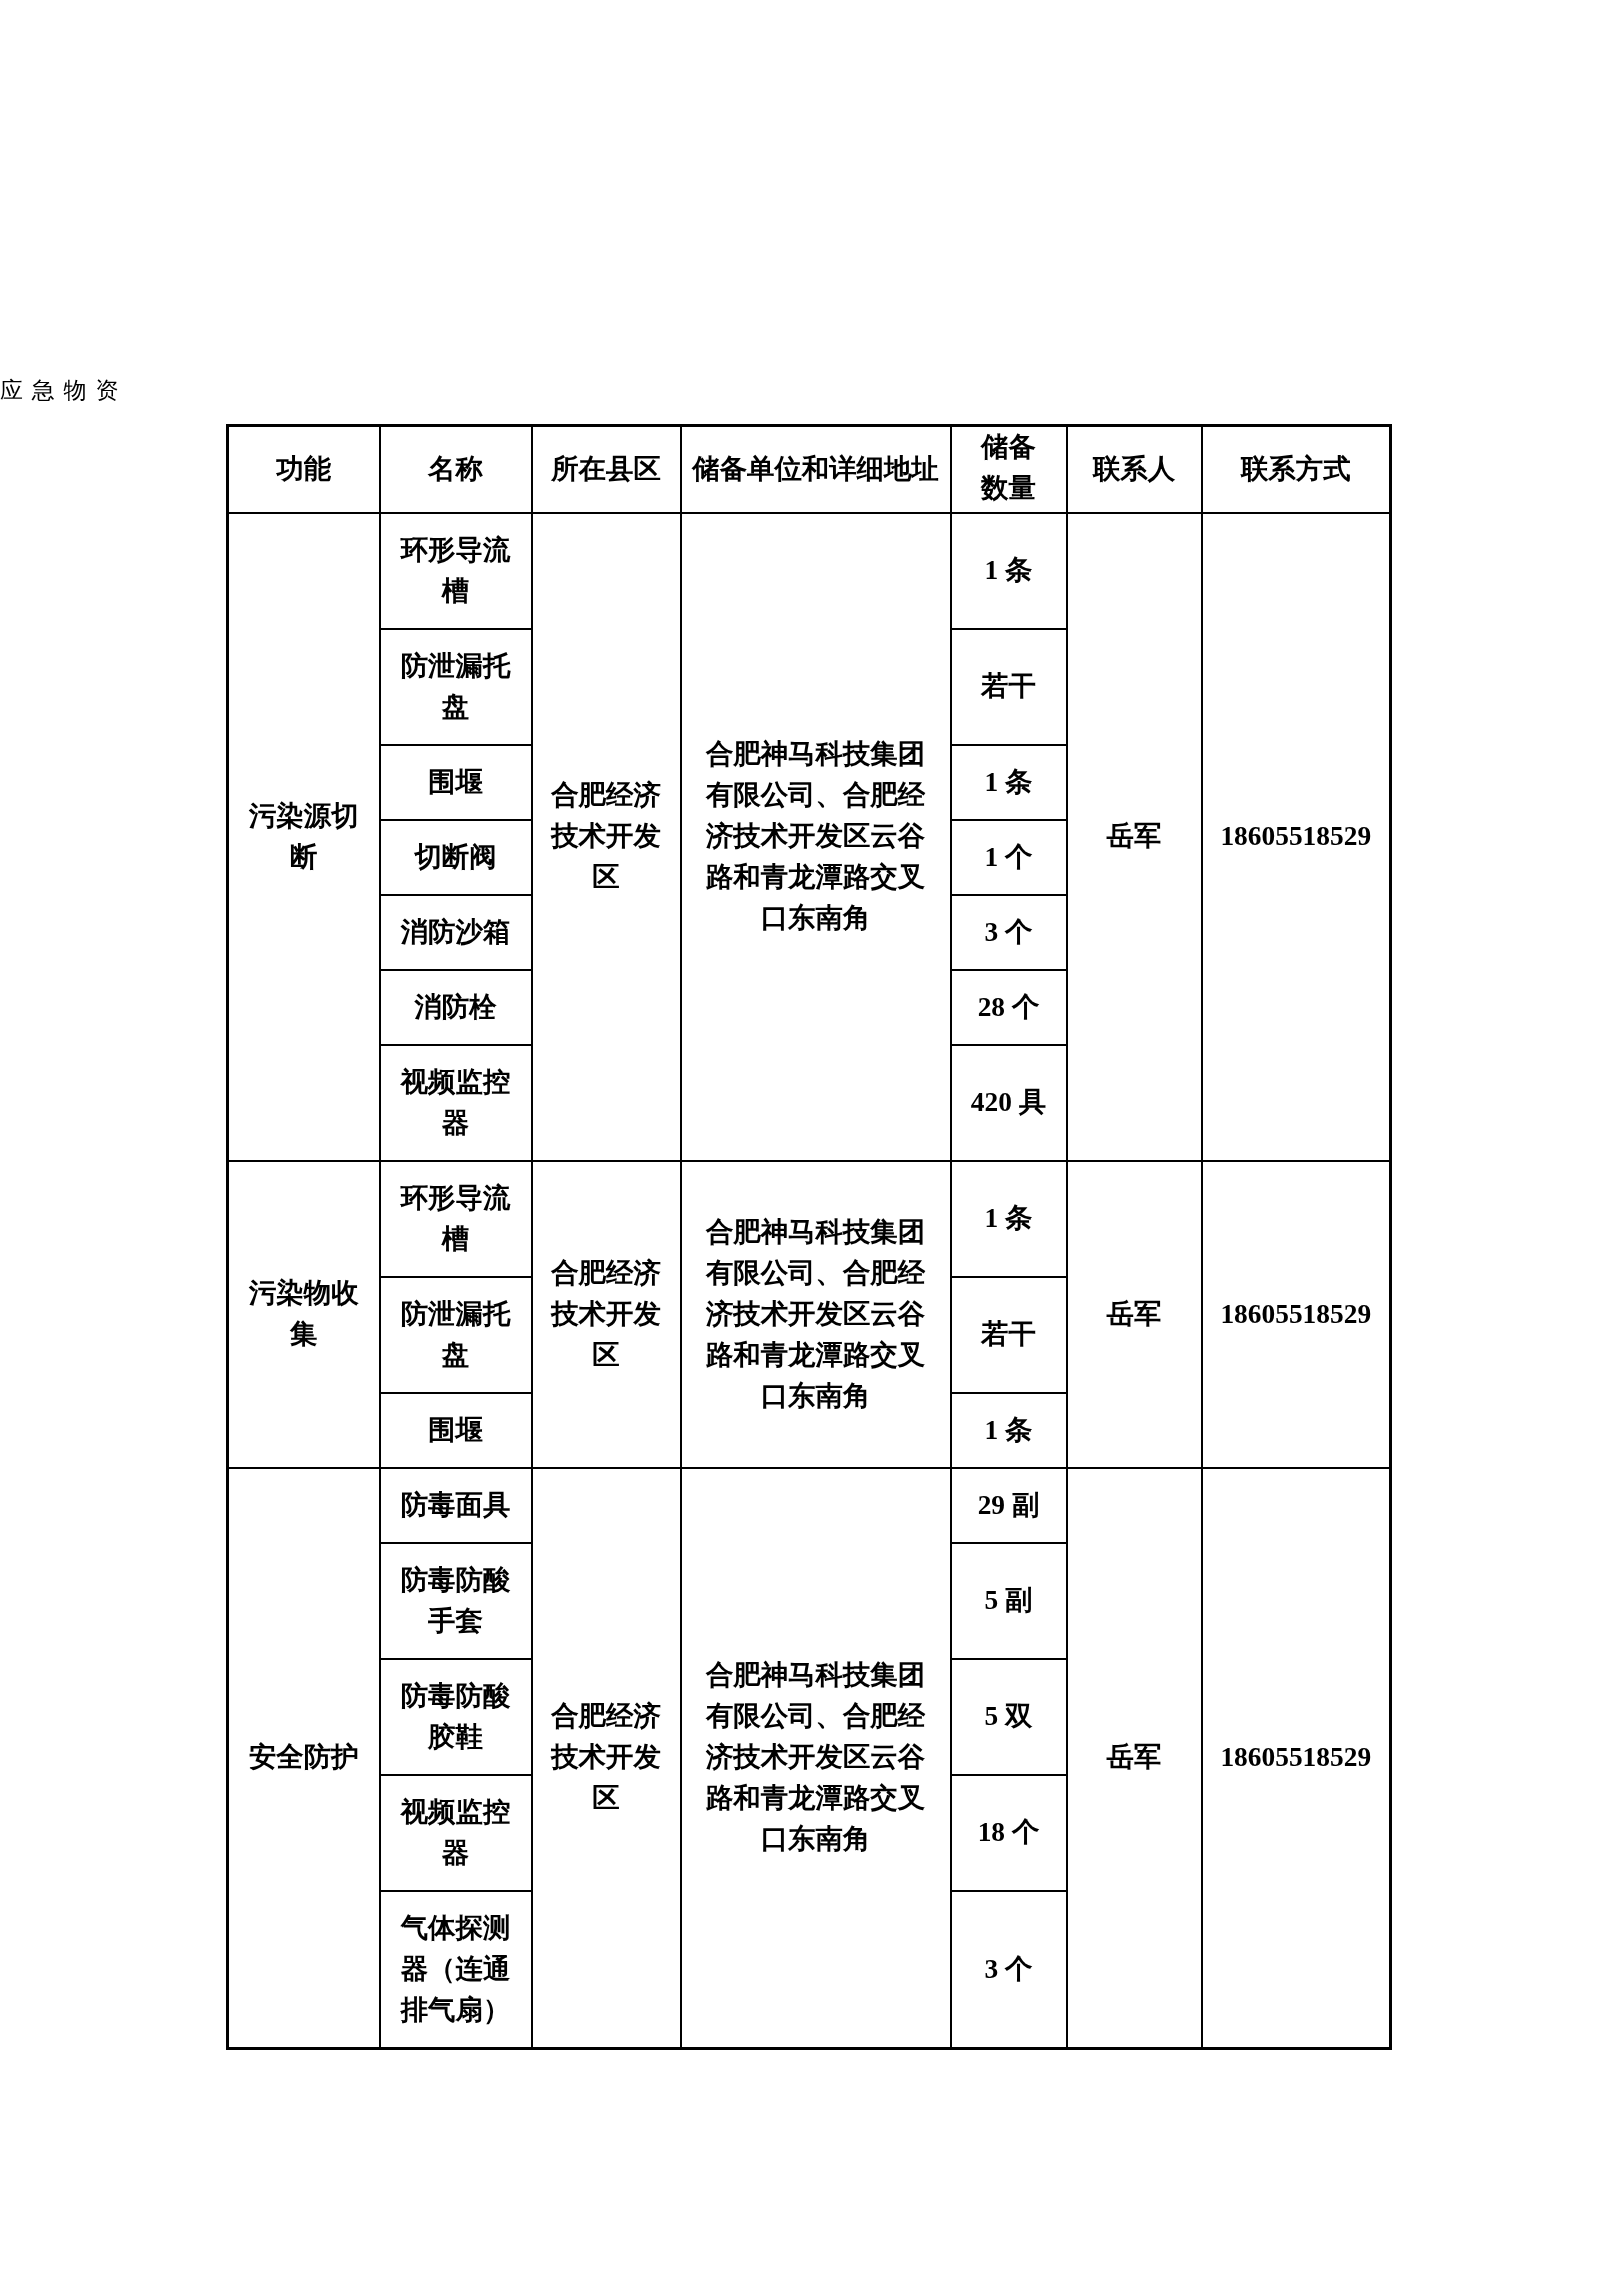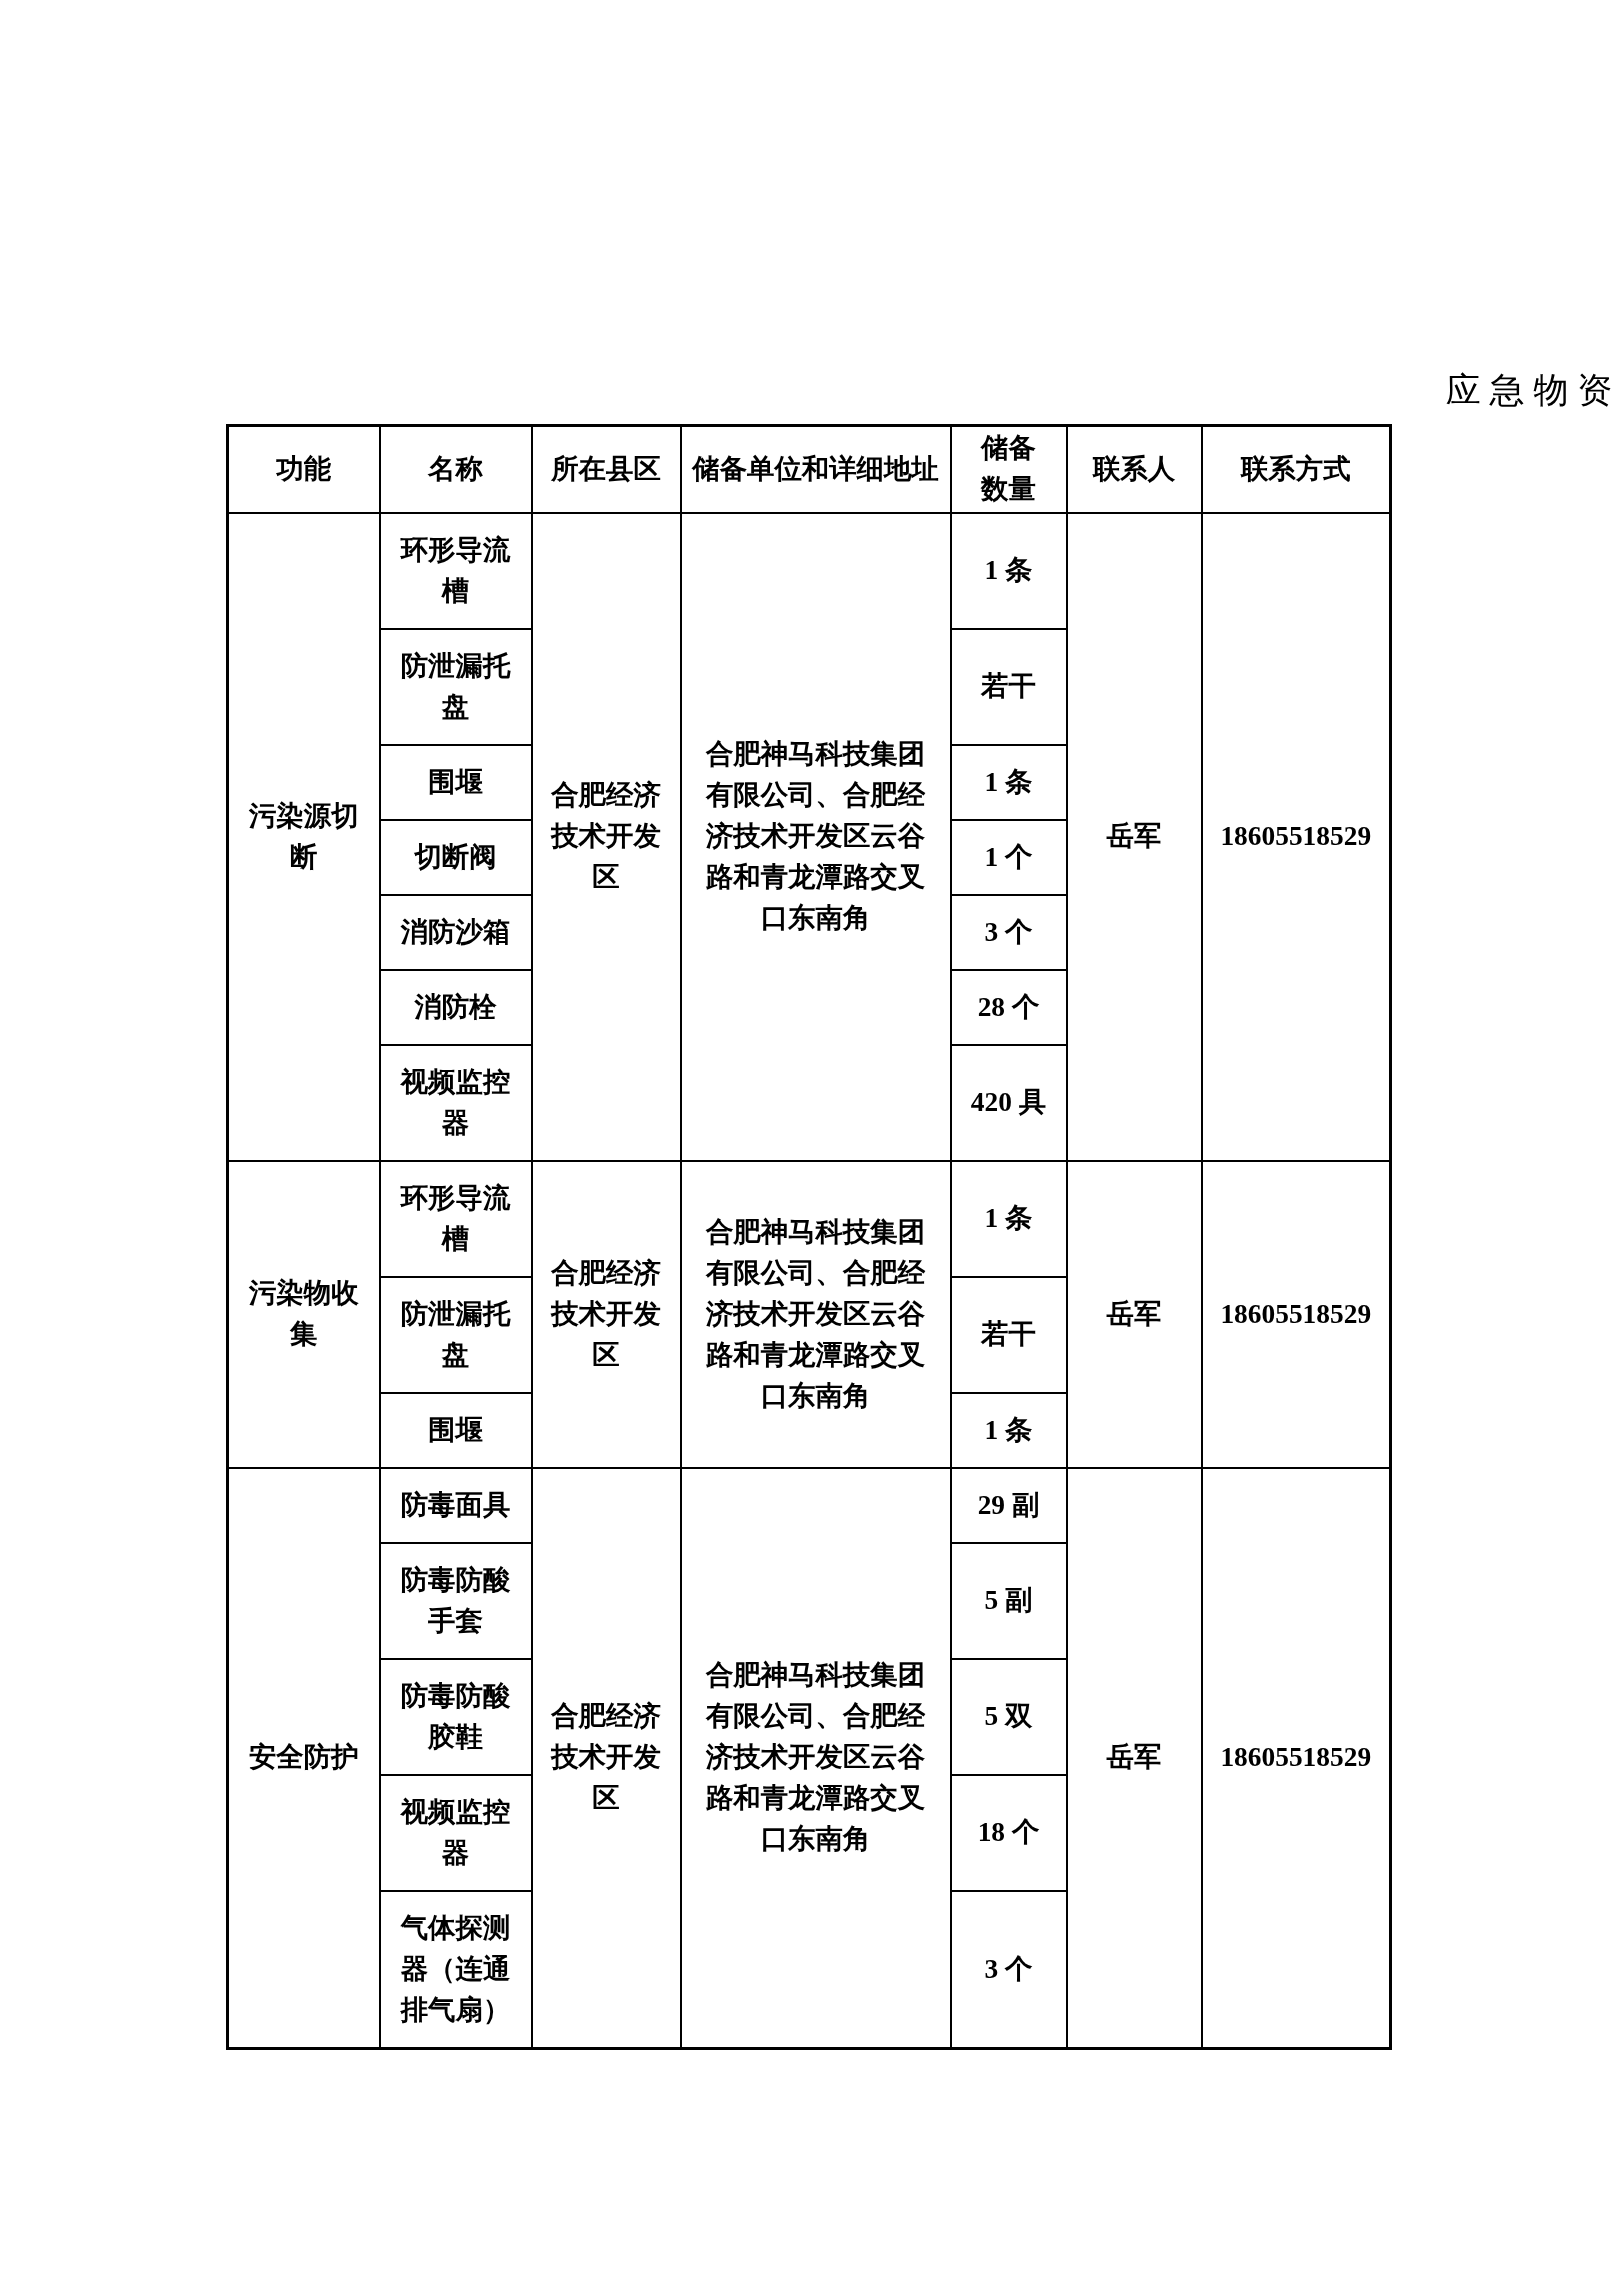--- a/index.html
+++ b/index.html
@@ -11,22 +11,22 @@
     margin: 0 auto;
     font-family: "Liberation Serif", "DejaVu Serif", serif;
     color: #000;
     overflow: hidden;
   }
   .doc-title {
     position: absolute;
     top: 365px;
     left: 0;
     width: 100%;
-    text-align: right;
-    font-size: 35px;
+    text-align: left;
+    font-size: 23px;
     line-height: 51px;
     letter-spacing: 8.8px;
     color: #000;
     white-space: nowrap;
   }
   table.supplies {
     position: absolute;
     left: 226px;
     top: 424px;
     width: 1162px;
@@ -39,21 +39,21 @@
     text-align: center;
     vertical-align: middle;
     font-size: 27.4px;
     line-height: 41px;
     padding: 16px;
     word-break: break-all;
     overflow: hidden;
     font-weight: bold;
   }
   .supplies th { font-weight: bold; padding: 0 9.8px; }
-  .supplies th.th-qty { padding: 0 17.6px; }
+  .supplies th.th-qty { padding: 0 17.6px; font-family: Liberation Mono, monospace; }
   .c-fn   { padding: 0 13.7px; margin-left: 38px; }
   .c-nm   { padding: 0 13.7px; border-top-width: 2px; border-bottom-width: 2px; }
   .c-dist { padding: 0 13.7px; }
   .c-addr { padding: 0 19.6px; margin-left: 24px; }
   .c-qty  { padding: 0 3.9px;  border-top-width: 2px; border-bottom-width: 2px; margin-top: 36px; }
   .c-person, .c-phone { padding: 0 5.9px; }
   .sec-top { border-top-width: 2.9px; }
 </style>
 </head>
 <body>

